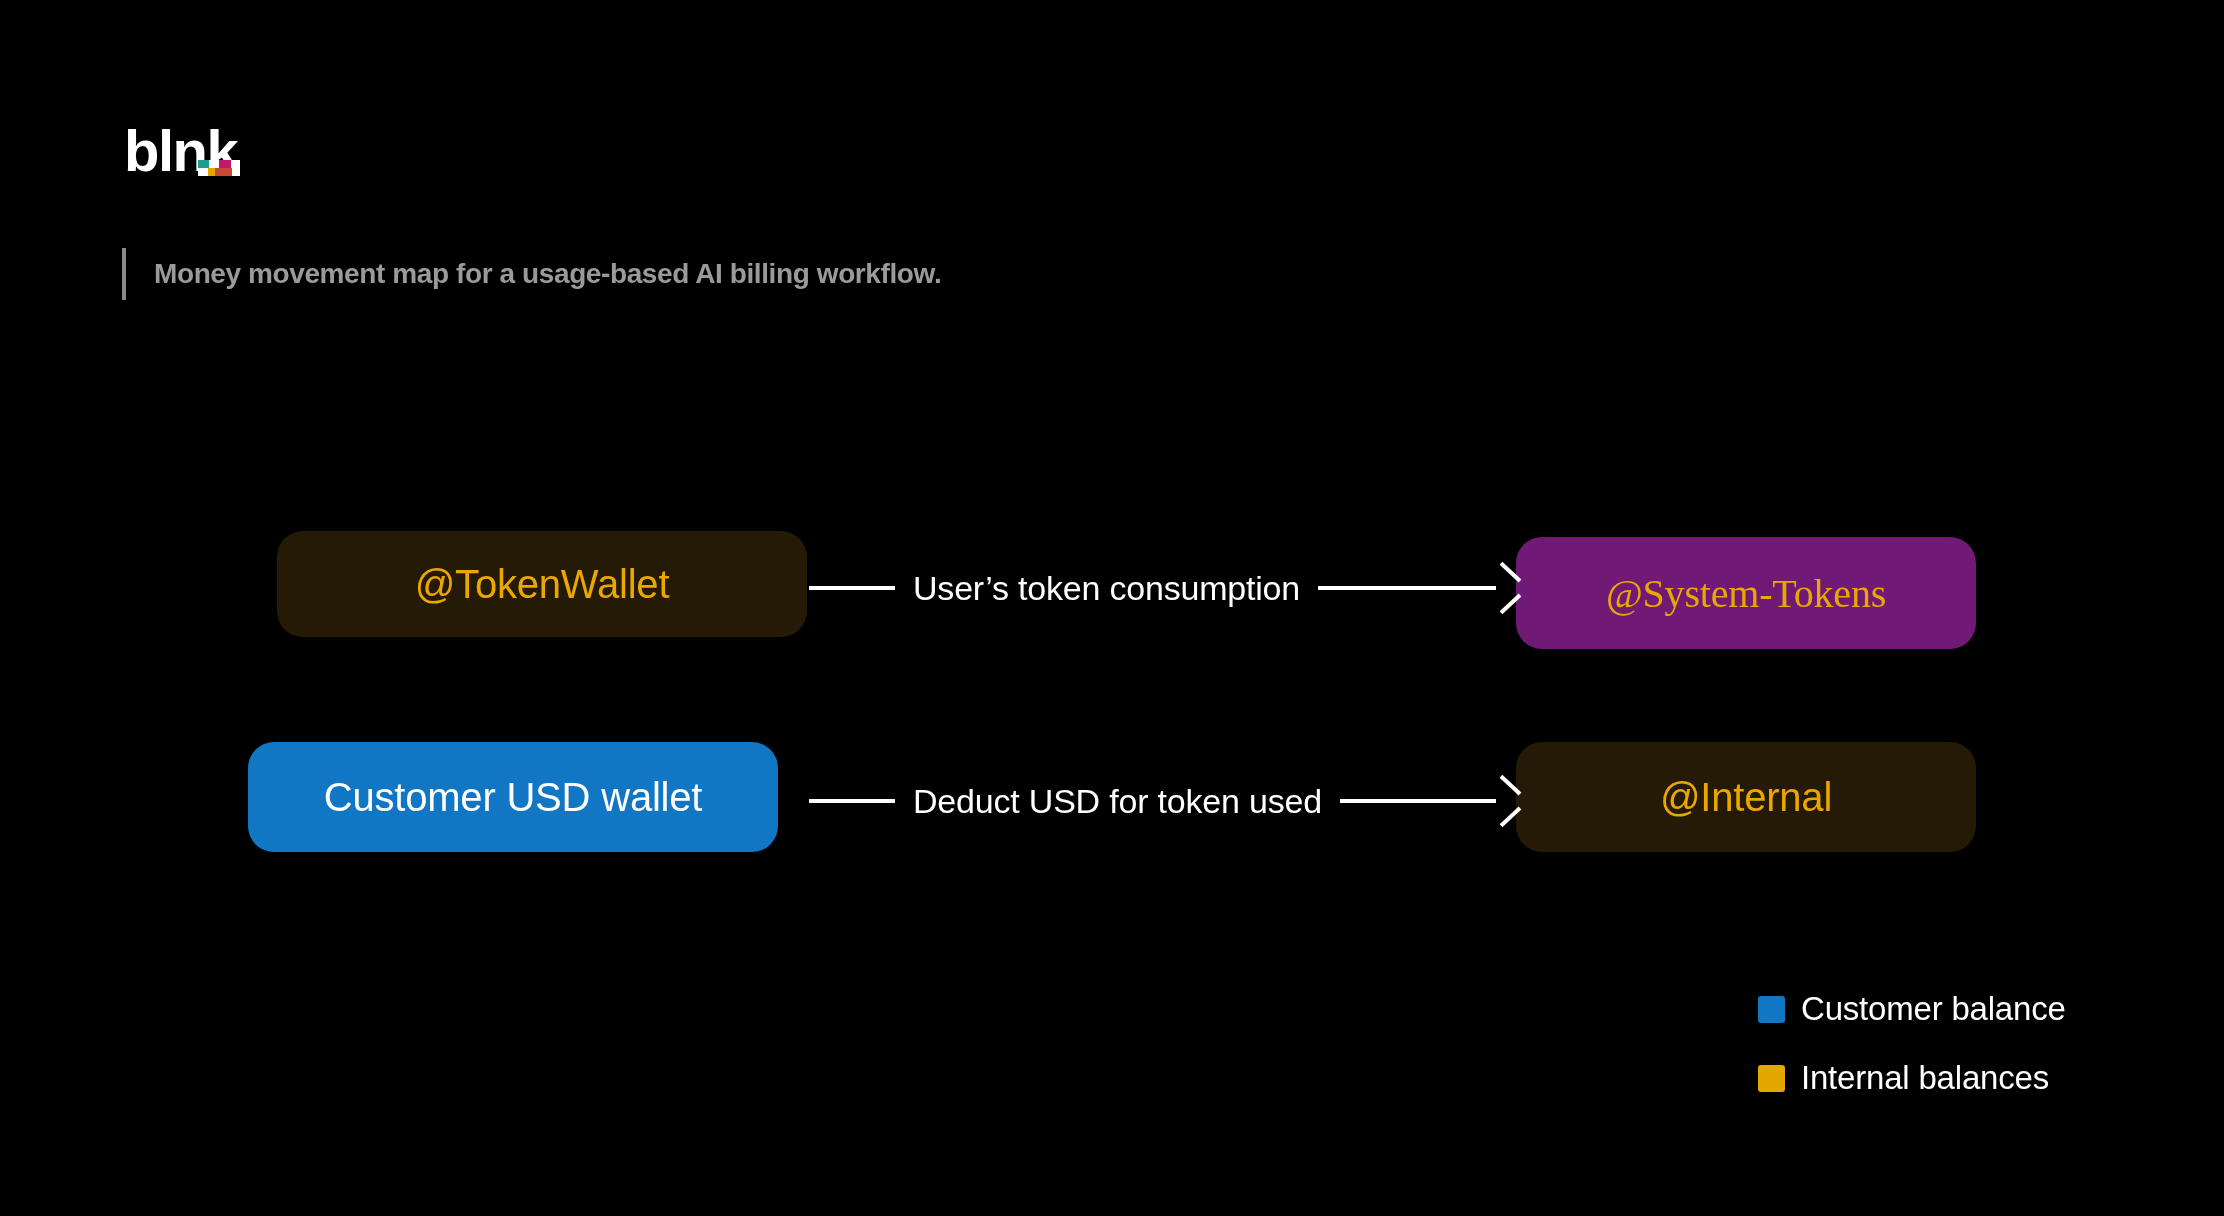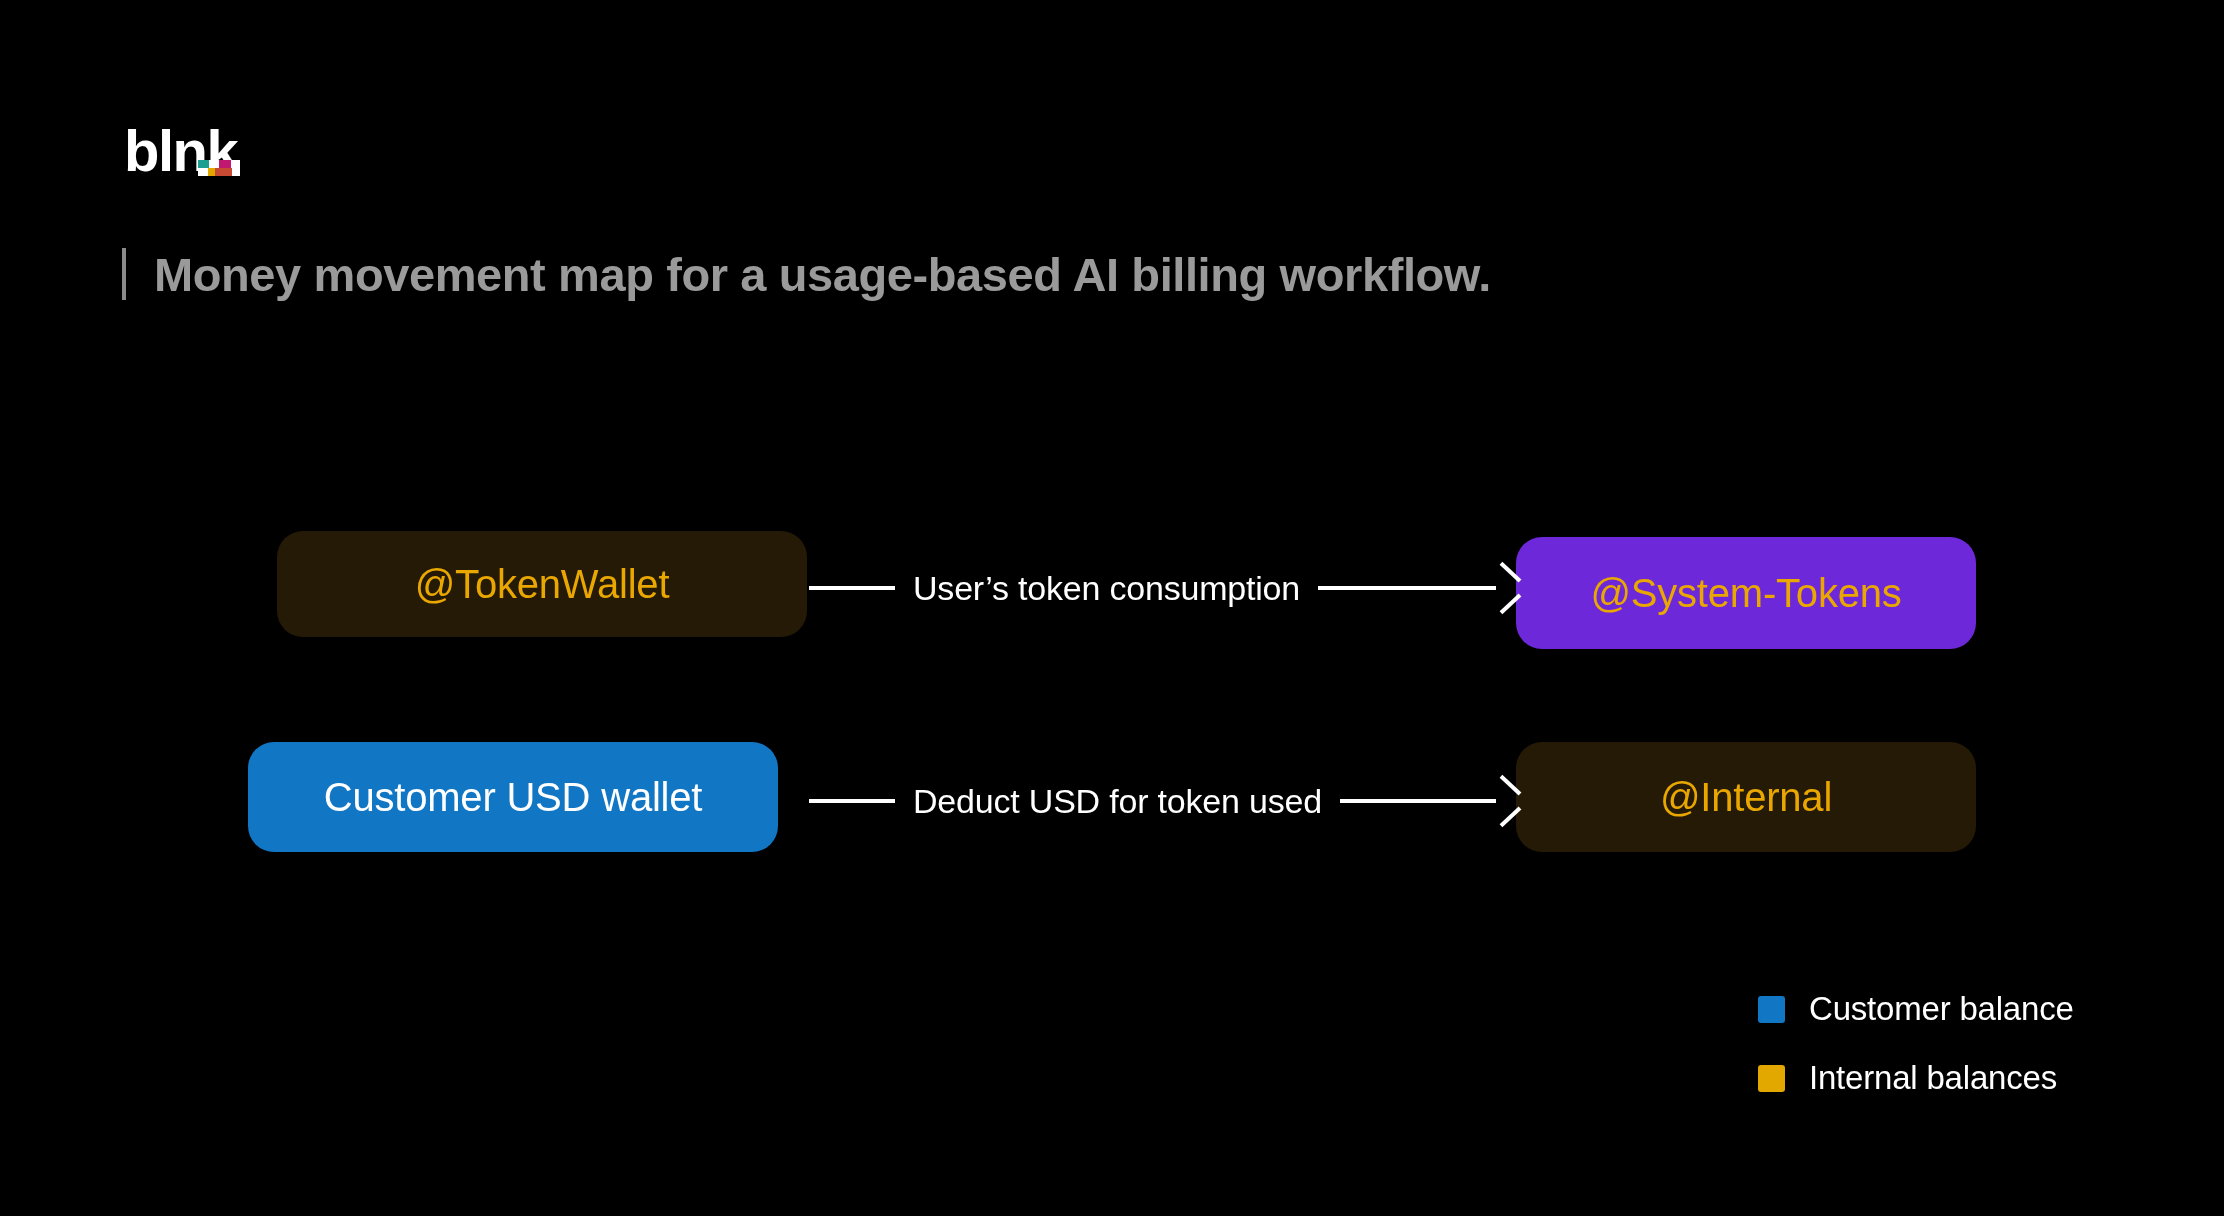--- a/index.html
+++ b/index.html
@@ -59,21 +59,21 @@
     align-items: center;
     height: 58px;
   }
   .subtitle-bar {
     width: 4px;
     height: 52px;
     background: #8a8a8a;
     margin-right: 28px;
   }
   .subtitle-text {
-    font-size: 47px;
+    font-size: 28px;
     font-weight: 700;
     color: #9a9a9a;
     letter-spacing: -0.4px;
     white-space: nowrap;
   }
 
   
   .diagram {
     position: absolute;
     left: 0;
@@ -172,21 +172,21 @@
   }
   .legend-swatch {
     width: 27px;
     height: 27px;
     border-radius: 3px;
     flex: 0 0 auto;
   }
   .legend-label {
     font-size: 33px;
     color: #ffffff;
-    margin-left: 24px;
+    margin-left: 16px;
     white-space: nowrap;
     letter-spacing: -0.2px;
   }
 </style>
 </head>
 <body>
 
 <div class="logo">
   <span class="logo-text">
     <span>bl</span>
@@ -212,21 +212,21 @@
   <span class="subtitle-bar"></span>
   <span class="subtitle-text">Money movement map for a usage-based AI billing workflow.</span>
 </div>
 
 <div class="diagram">
 
   <div class="node node-internal" id="node-token-wallet" style="background: rgb(36, 26, 5);">
     <span class="node-label" style="color: rgb(233, 167, 0);">@TokenWallet</span>
   </div>
 
-  <div class="node node-internal" id="node-system-tokens" style="background: #6d28d9;">
+  <div class="node node-internal" id="node-system-tokens" style="background: #701a75; font-family: Liberation Serif, serif;">
     <span class="node-label" style="color: rgb(233, 167, 0);">@System-Tokens</span>
   </div>
 
   <div class="node node-customer" id="node-customer-usd" style="background: rgb(17, 118, 196);">
     <span class="node-label" style="color: rgb(255, 255, 255);">Customer USD wallet</span>
   </div>
 
   <div class="node node-internal" id="node-revenue" style="background: rgb(36, 26, 5);">
     <span class="node-label" style="color: rgb(233, 167, 0);">@Internal</span>
   </div>

